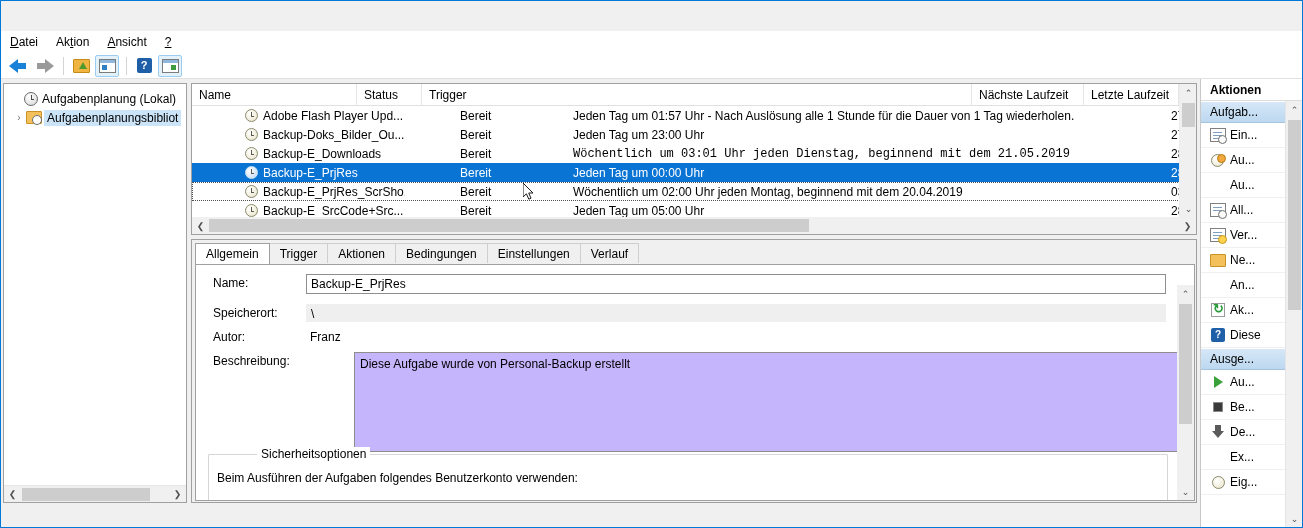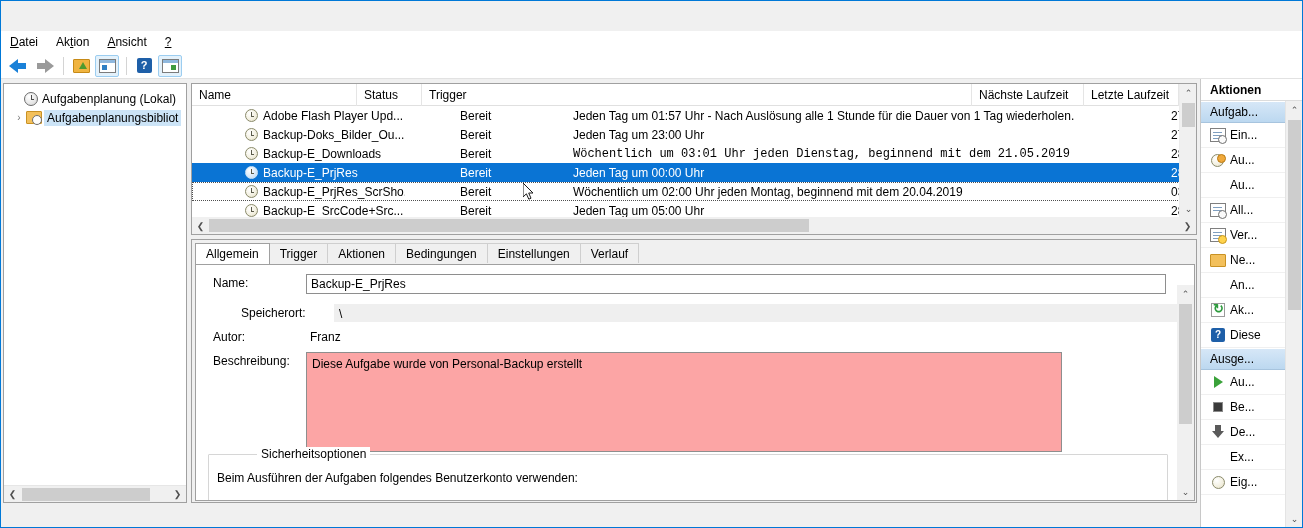--- a/index.html
+++ b/index.html
@@ -290,22 +290,22 @@
   .field-flat {
     height: 18px; background: #efefef; font-size: 12px;
     padding: 0 4px; line-height: 18px; width: 860px;
     border: 1px solid #efefef;
   }
   .field-plain {
     height: 18px; font-size: 12px; padding: 0 4px; line-height: 18px;
     width: 860px;
   }
   .field-area {
-    height: 100px; border: 1px solid #8e8e8e; background: #fca5a5;
-    font-size: 12px; padding: 4px 5px; width: 756px;
+    height: 100px; border: 1px solid #8e8e8e; background: #c4b5fd;
+    font-size: 12px; padding: 4px 5px; width: 860px; margin-left: 48px;
   }
   .groupbox {
     position: absolute; left: 12px; top: 189px;
     width: 960px; height: 50px;
     border: 1px solid #d6d6d6; border-radius: 1px;
   }
   .groupbox-title {
     position: absolute; left: 8px; top: -8px; background: #ffffff;
     padding: 0 4px; font-size: 12px; margin-left: 40px;
   }
@@ -575,21 +575,21 @@
           <span class="tab">Bedingungen</span>
           <span class="tab">Einstellungen</span>
           <span class="tab">Verlauf</span>
         </div>
 
         <div class="tab-body">
           <div class="form-row">
             <span class="form-label">Name:</span>
             <span class="field-text">Backup-E_PrjRes</span>
           </div>
-          <div class="form-row" style="margin-top:10px;justify-content:flex-end;">
+          <div class="form-row" style="margin-top:10px;">
             <span class="form-label">Speicherort:</span>
             <span class="field-flat">\</span>
           </div>
           <div class="form-row" style="margin-top:5px;">
             <span class="form-label">Autor:</span>
             <span class="field-plain">Franz</span>
           </div>
           <div class="form-row" style="margin-top:5px;">
             <span class="form-label">Beschreibung:</span>
             <span class="field-area">Diese Aufgabe wurde von Personal-Backup erstellt</span>

